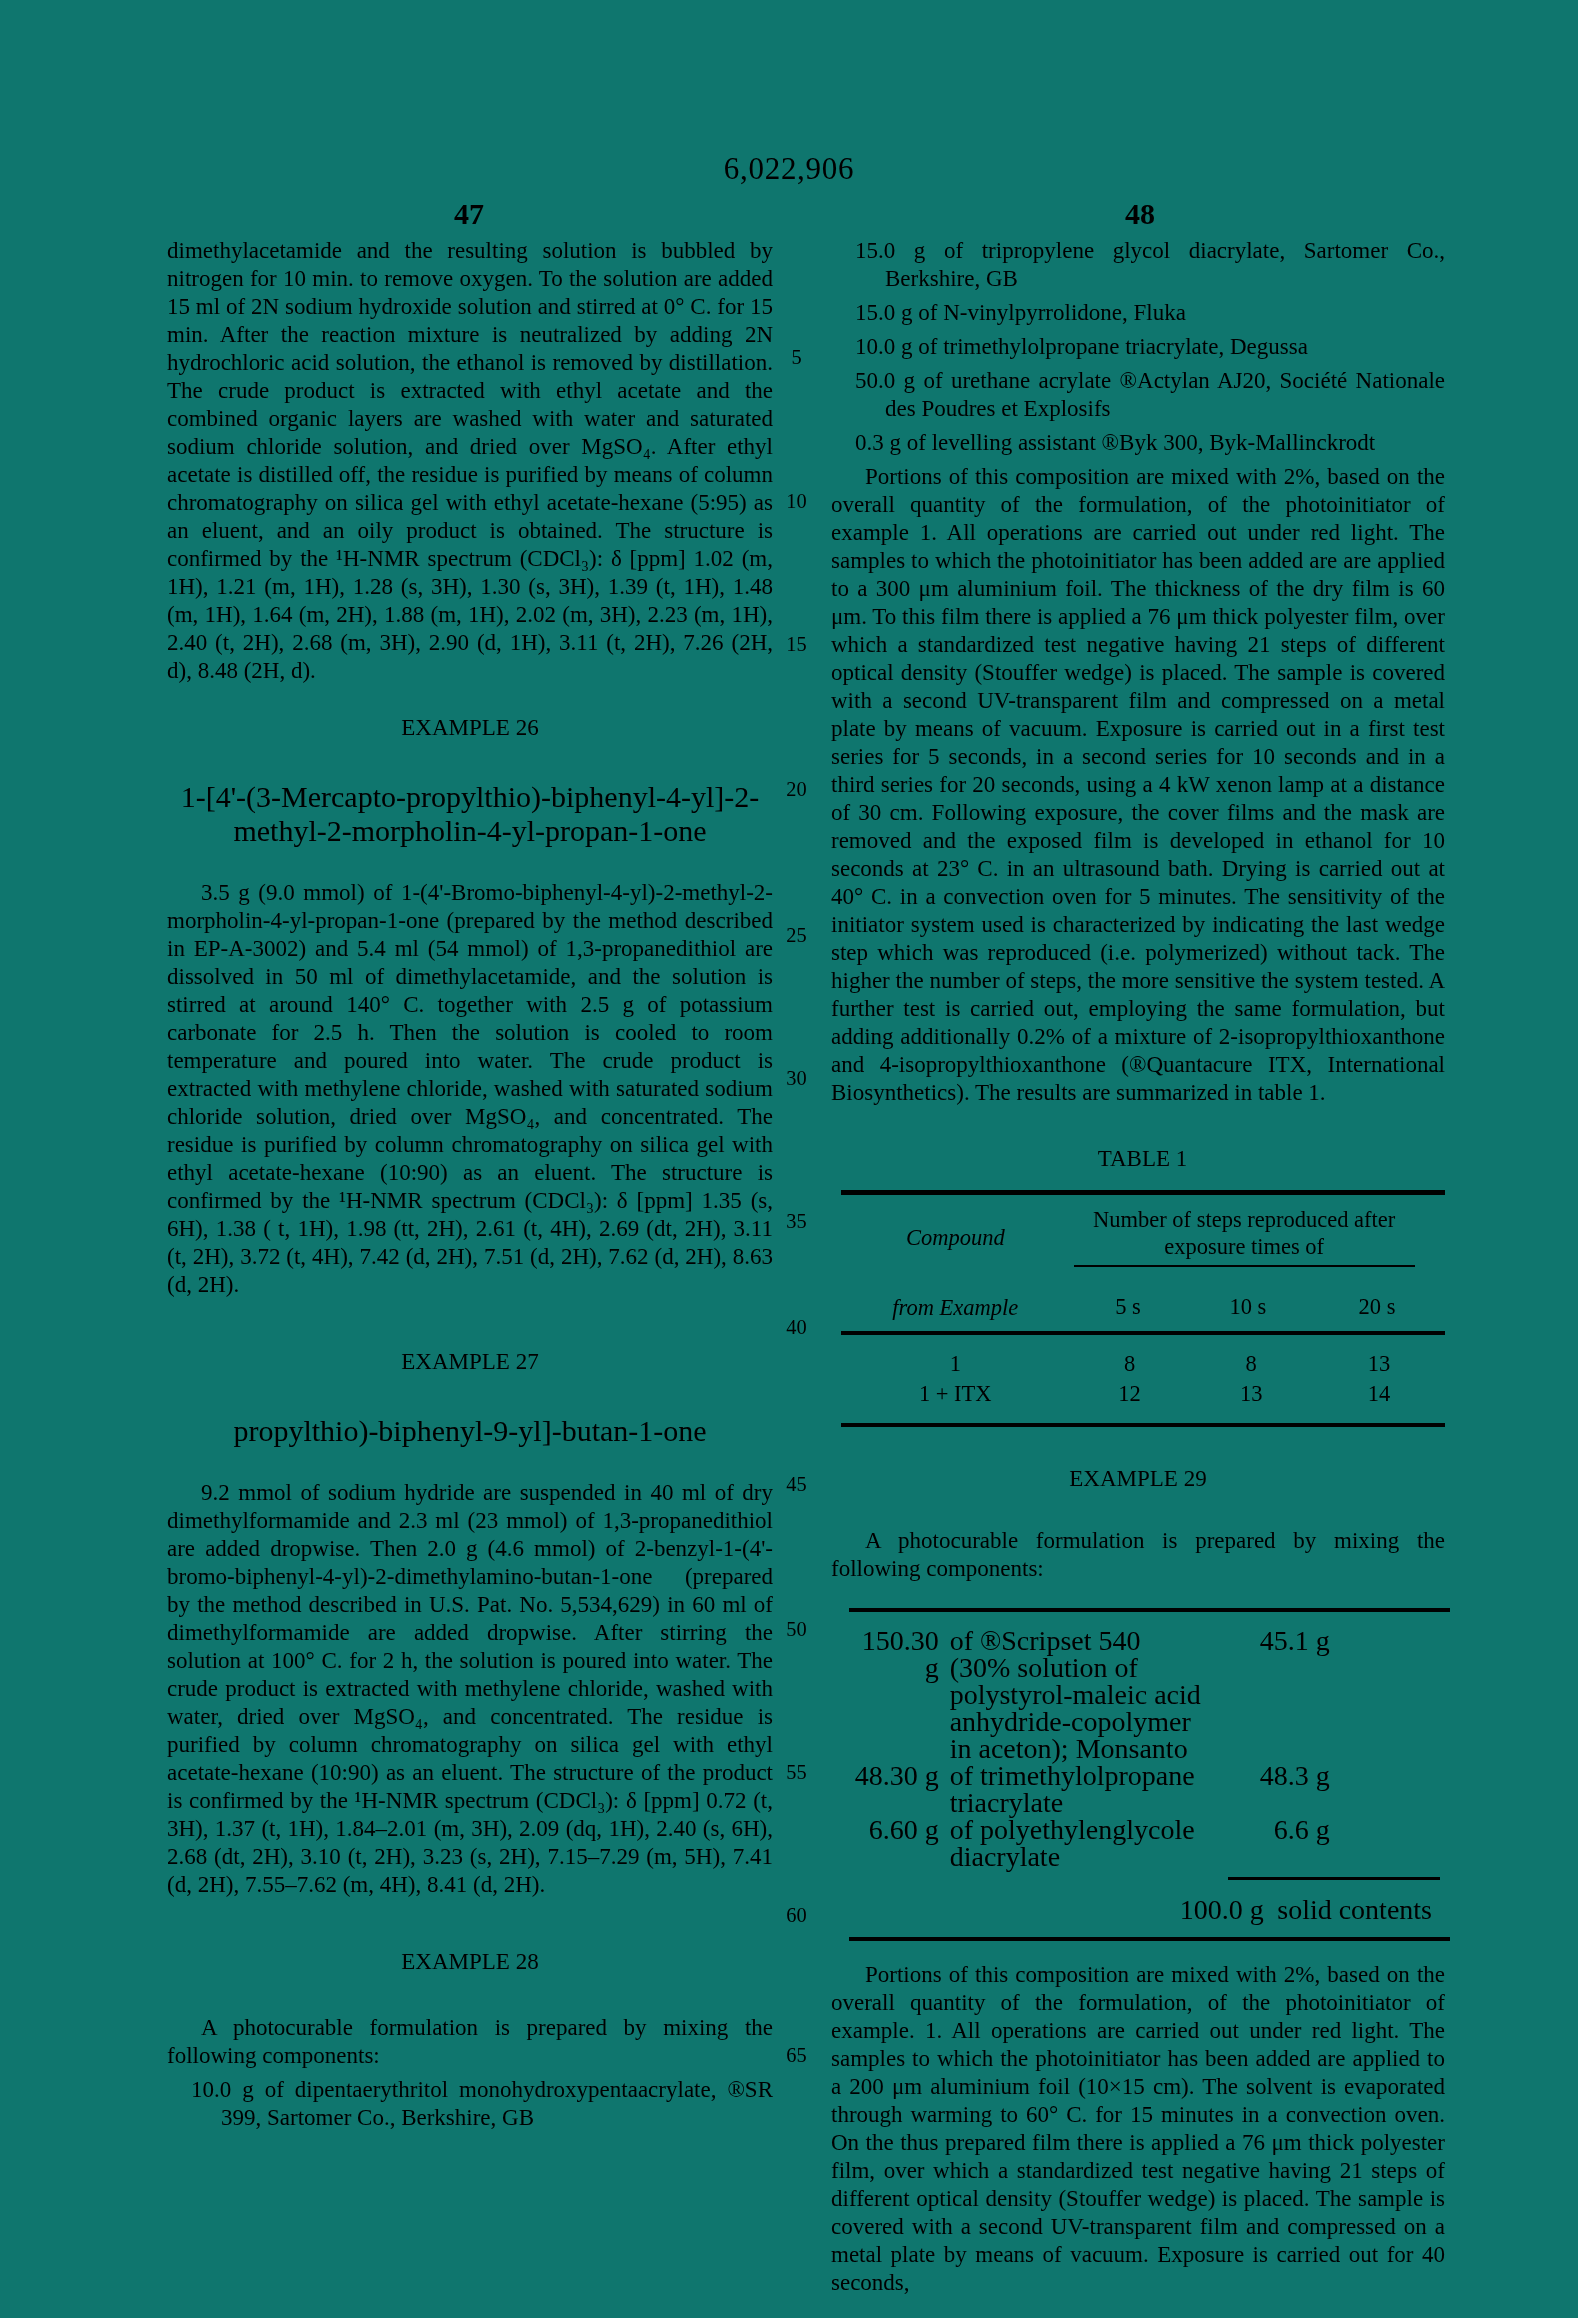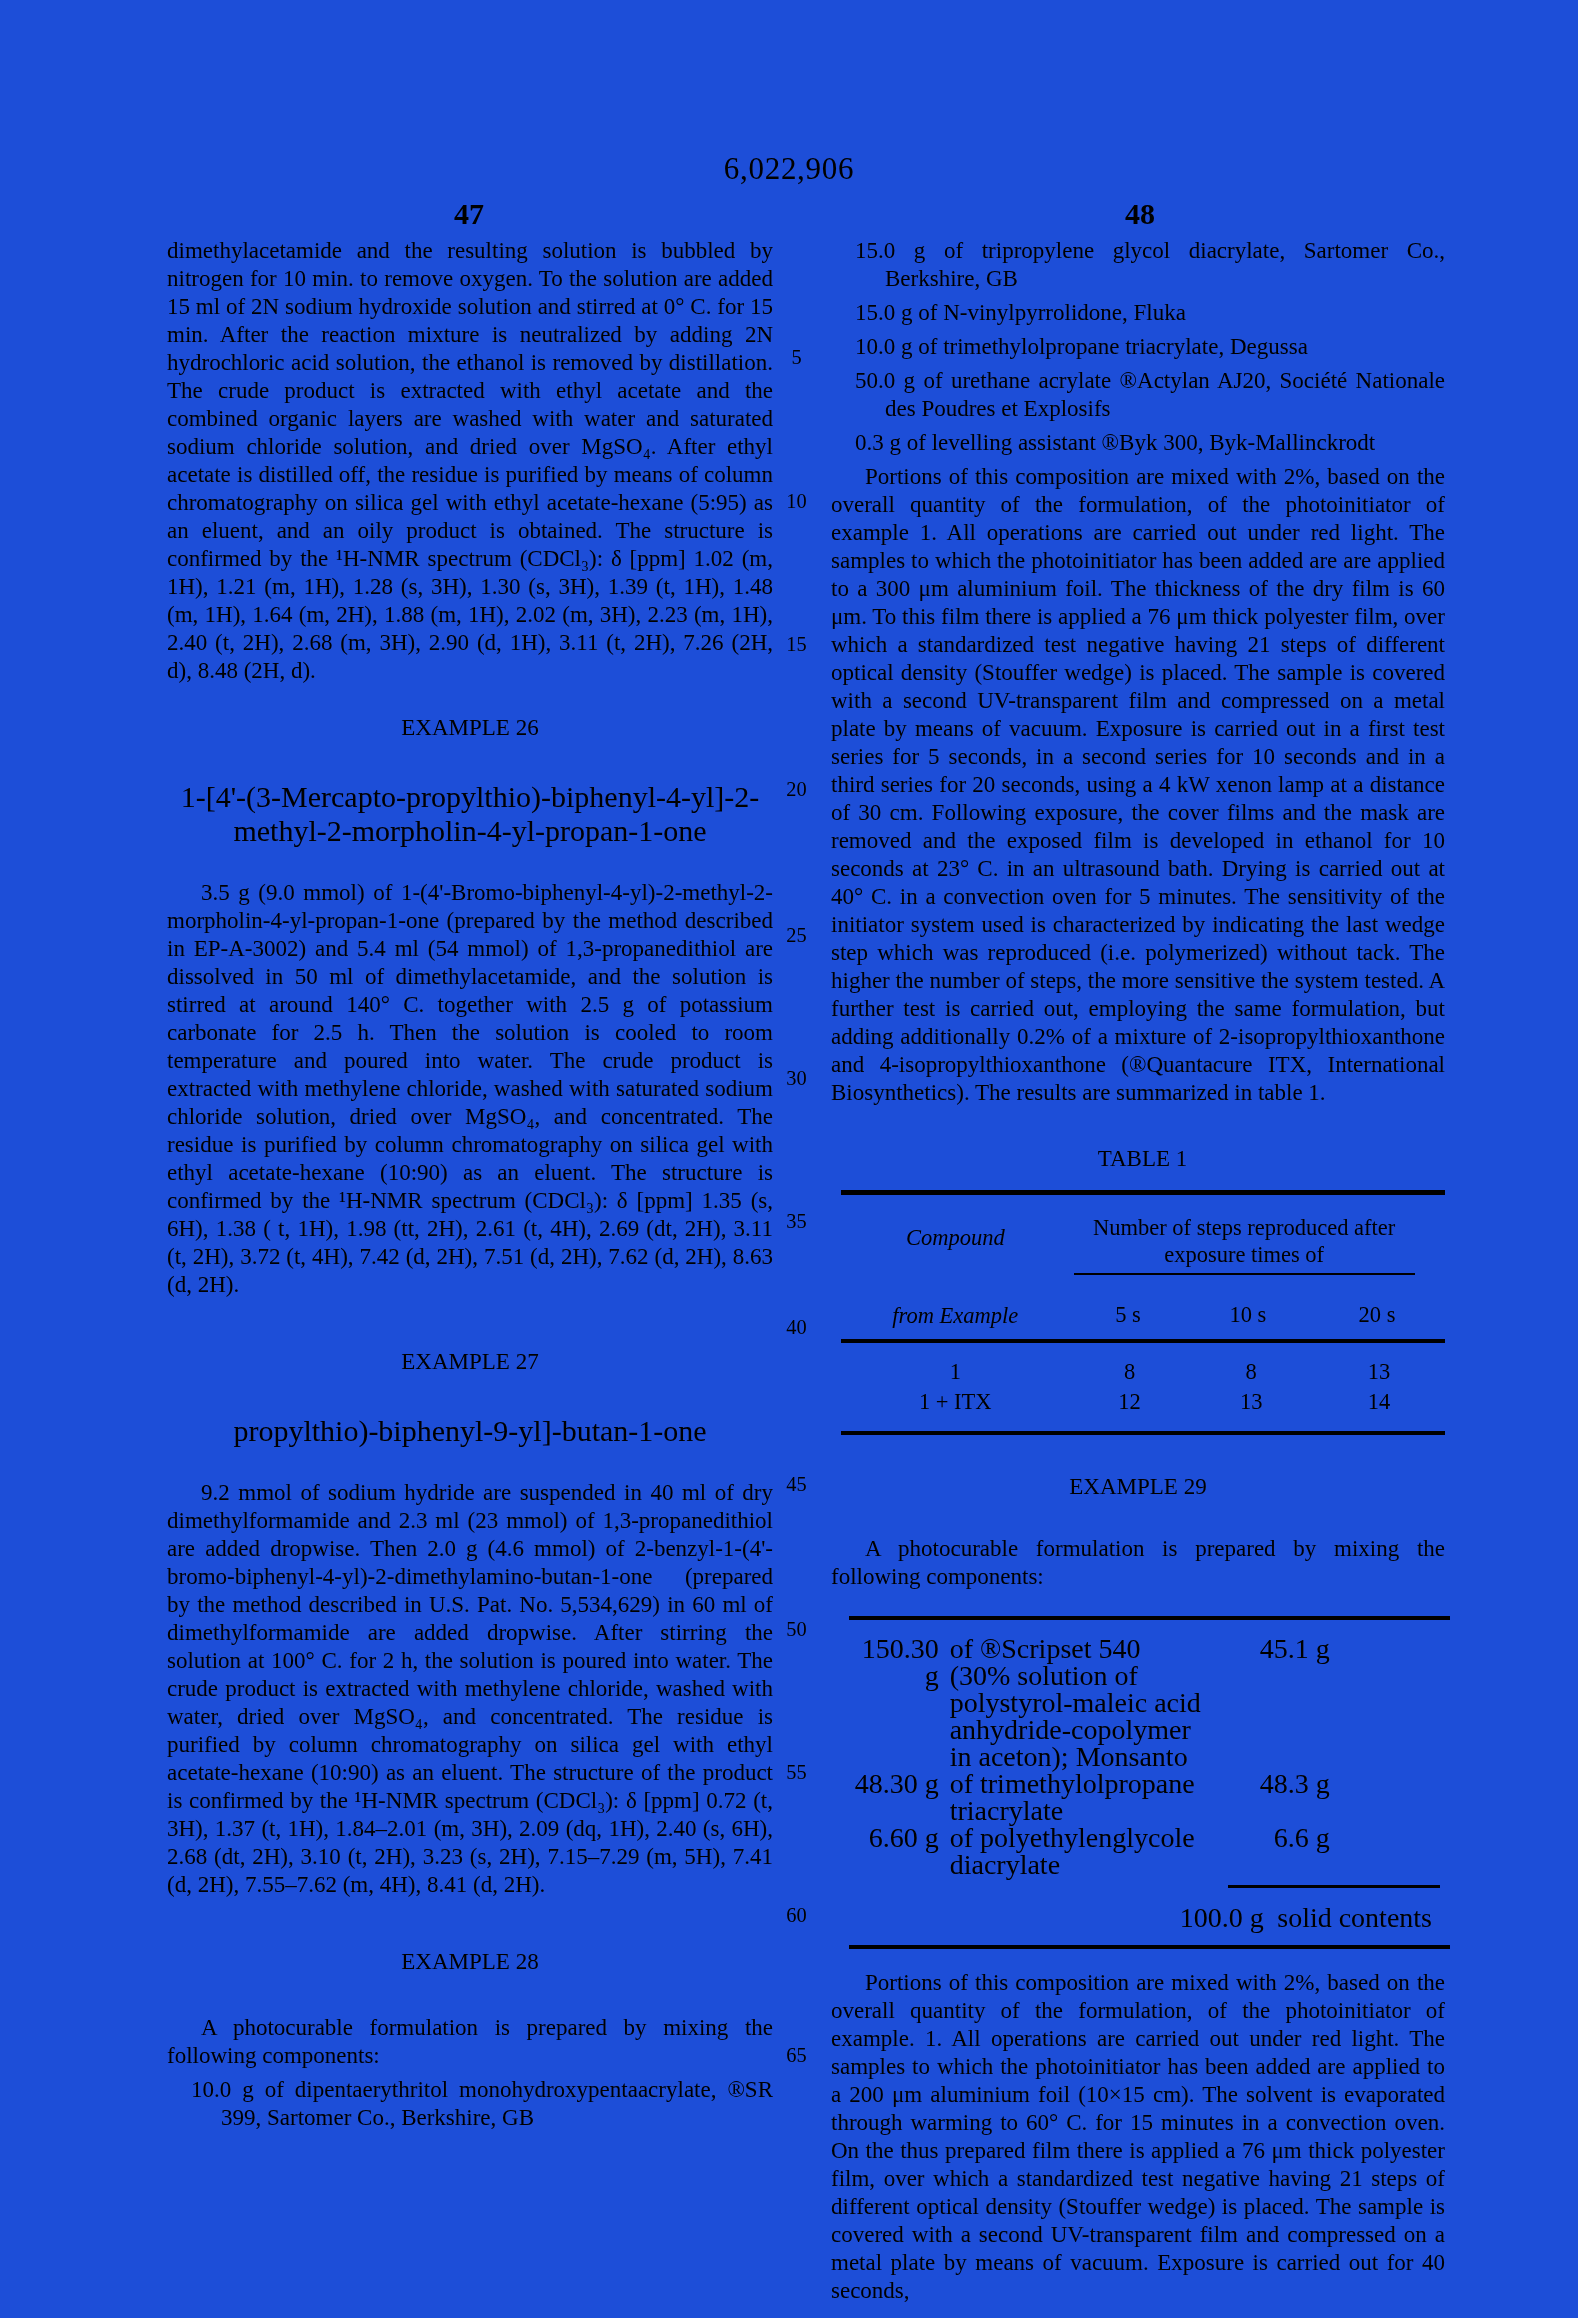--- a/index.html
+++ b/index.html
@@ -1,19 +1,19 @@
 <!DOCTYPE html>
 <html style="font-size:11px"><head>
 <meta charset="utf-8">
 <style>
   html,body{margin:0;padding:0;background:#e8e8e8;}
   .page{
     position:relative;
     width:1578px;height:2319px;
-    background:#1d4ed8;
+    background:#0f766e;
     color:#000;
     font-family:"Liberation Serif", serif;
     overflow:hidden;
   }
   .patent-number{
     position:absolute;top:151px;left:0;width:100%;
     text-align:center;font-size:31px;letter-spacing:0.7px;
   }
   .colnum{
     position:absolute;top:197px;width:136px;text-align:center;
@@ -42,21 +42,21 @@
   }
   
   .table1{margin:39px 0 0 9.5px;width:604px;font-size:22.5px;}
   .t1-title{text-align:center;font-size:23px;margin-bottom:18px;}
   .rule{height:4.1px;background:#000;}
   .t1-head{display:grid;grid-template-columns:38% 62%;}
   .t1-compound{
     display:flex;flex-direction:column;justify-content:space-between;
     text-align:center;padding:30px 0 9.5px 0;font-style:italic;
   }
-  .t1-group{padding-top:19px;}
+  .t1-group{padding-top:11px;}
   .t1-groupline{
     text-align:center;line-height:27px;
     border-bottom:2.7px solid #000;padding-bottom:5.4px;margin:0 8% 0 1%;
   }
   .t1-subcols{
     display:grid;grid-template-columns:31% 33% 36%;
     text-align:center;margin-top:27px;padding-bottom:11px;
   }
   .t1-row{
     display:grid;grid-template-columns:38% 19.7% 20.6% 21.7%;

